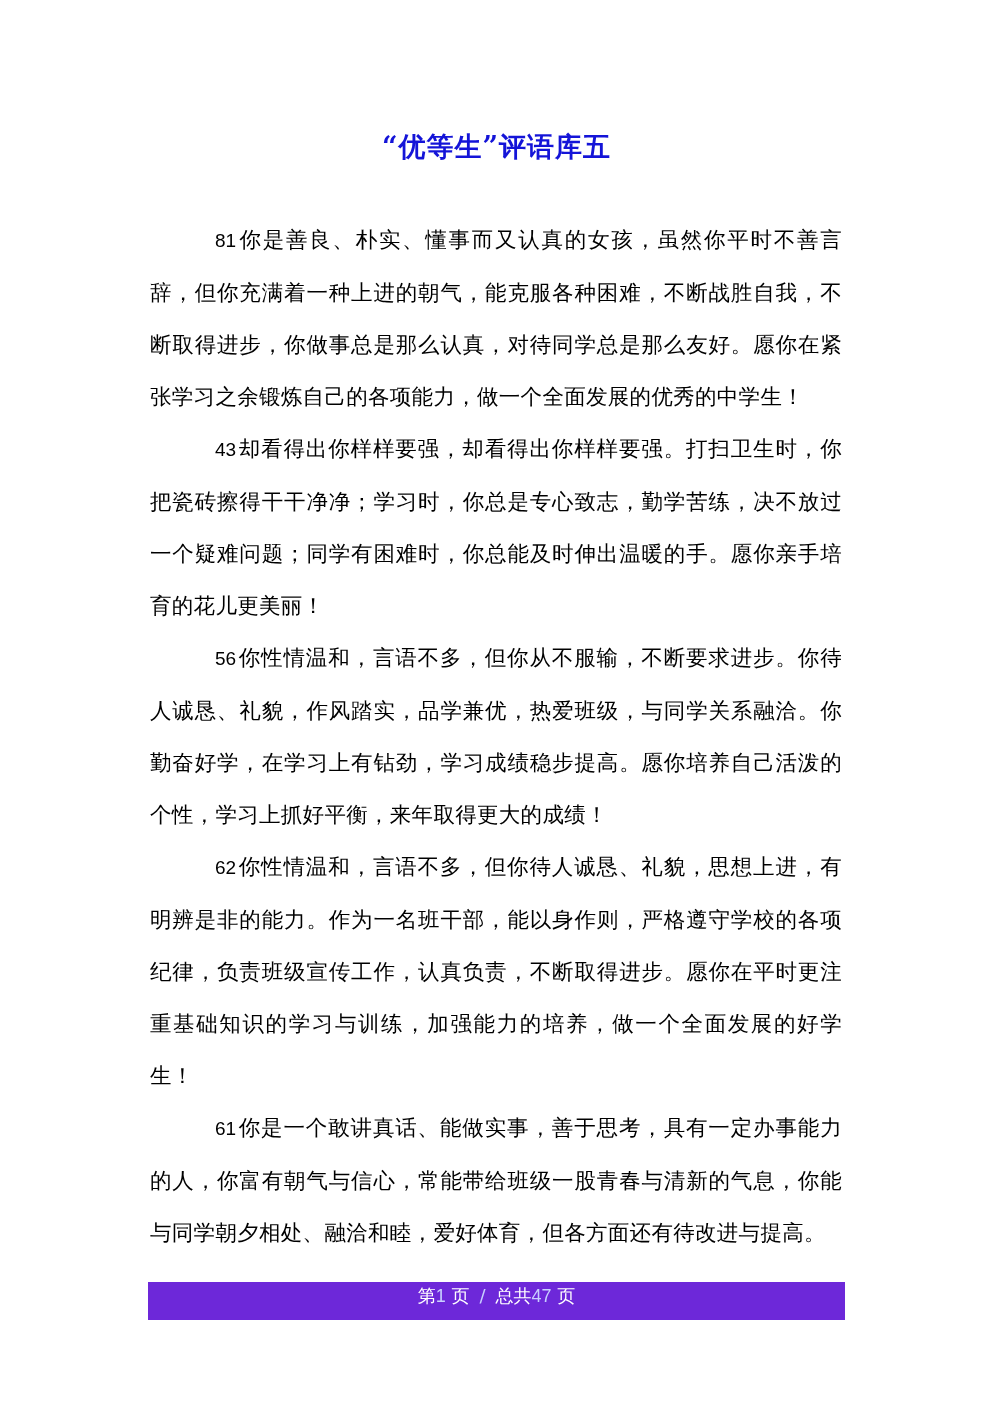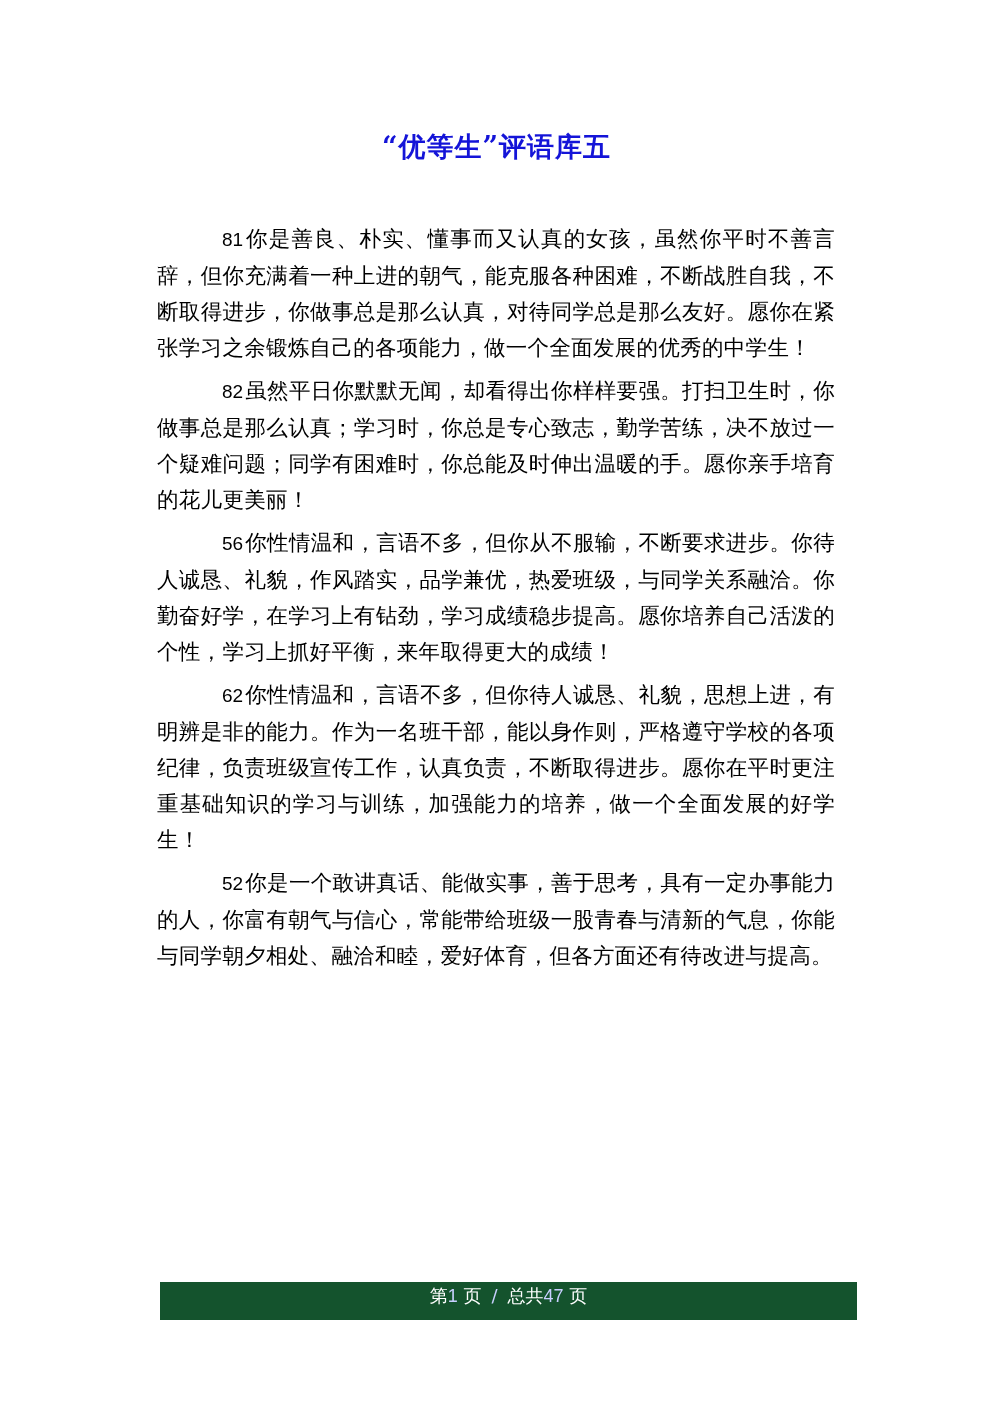--- a/index.html
+++ b/index.html
@@ -35,41 +35,41 @@
       letter-spacing: 1px;
       color: #1414d8;
     }
     .body-text {
       position: absolute;
       left: 150px;
       top: 214px;
       width: 692px;
     }
     .para {
-      margin: 7px;
+      margin: 0;
       font-size: 21.5px;
-      line-height: 36px;
+      line-height: 52px;
       text-indent: 65px;
       text-align: justify;
       letter-spacing: 0.3px;
       word-break: break-all;
     }
     .para .num {
       font-family: "Liberation Sans Narrow", "Liberation Sans", sans-serif;
       font-size: 19px;
       letter-spacing: 0;
       margin-right: 2px;
     }
     .footer-bar {
       position: absolute;
-      left: 160px;
+      left: 148px;
       top: 1282px;
       width: 697px;
       height: 38px;
-      background: #14532d;
+      background: #6d28d9;
       text-align: center;
     }
     .footer-text {
       display: inline-block;
       margin-top: 1px;
       font-size: 18px;
       line-height: 26px;
       color: #ffffff;
       font-family: "DejaVu Sans", "Liberation Sans", sans-serif;
     }
@@ -84,23 +84,23 @@
   </style>
 </head>
 <body>
 
 <div class="page">
 
   <div class="doc-title">“优等生”评语库五</div>
 
   <div class="body-text">
     <p class="para"><span class="num">81</span><span>你是善良、朴实、懂事而又认真的女孩，虽然你平时不善言辞，但你充满着一种上进的朝气，能克服各种困难，不断战胜自我，不断取得进步，你做事总是那么认真，对待同学总是那么友好。愿你在紧张学习之余锻炼自己的各项能力，做一个全面发展的优秀的中学生！</span></p>
-    <p class="para"><span class="num">82</span><span>虽然平日你默默无闻，却看得出你样样要强。打扫卫生时，你做事总是那么认真；学习时，你总是专心致志，勤学苦练，决不放过一个疑难问题；同学有困难时，你总能及时伸出温暖的手。愿你亲手培育的花儿更美丽！</span></p>
+    <p class="para"><span class="num">43</span><span>却看得出你样样要强，却看得出你样样要强。打扫卫生时，你把瓷砖擦得干干净净；学习时，你总是专心致志，勤学苦练，决不放过一个疑难问题；同学有困难时，你总能及时伸出温暖的手。愿你亲手培育的花儿更美丽！</span></p>
     <p class="para"><span class="num">56</span><span>你性情温和，言语不多，但你从不服输，不断要求进步。你待人诚恳、礼貌，作风踏实，品学兼优，热爱班级，与同学关系融洽。你勤奋好学，在学习上有钻劲，学习成绩稳步提高。愿你培养自己活泼的个性，学习上抓好平衡，来年取得更大的成绩！</span></p>
     <p class="para"><span class="num">62</span><span>你性情温和，言语不多，但你待人诚恳、礼貌，思想上进，有明辨是非的能力。作为一名班干部，能以身作则，严格遵守学校的各项纪律，负责班级宣传工作，认真负责，不断取得进步。愿你在平时更注重基础知识的学习与训练，加强能力的培养，做一个全面发展的好学生！</span></p>
-    <p class="para"><span class="num">52</span><span>你是一个敢讲真话、能做实事，善于思考，具有一定办事能力的人，你富有朝气与信心，常能带给班级一股青春与清新的气息，你能与同学朝夕相处、融洽和睦，爱好体育，但各方面还有待改进与提高。</span></p>
+    <p class="para"><span class="num">61</span><span>你是一个敢讲真话、能做实事，善于思考，具有一定办事能力的人，你富有朝气与信心，常能带给班级一股青春与清新的气息，你能与同学朝夕相处、融洽和睦，爱好体育，但各方面还有待改进与提高。</span></p>
   </div>
 
   <div class="footer-bar">
     <span class="footer-text"><span>第</span><span class="pnum">1</span> <span>页</span><span class="sep">/</span><span>总共</span><span class="pnum">47</span> <span>页</span></span>
   </div>
 
 </div>
 
 </body></html>

